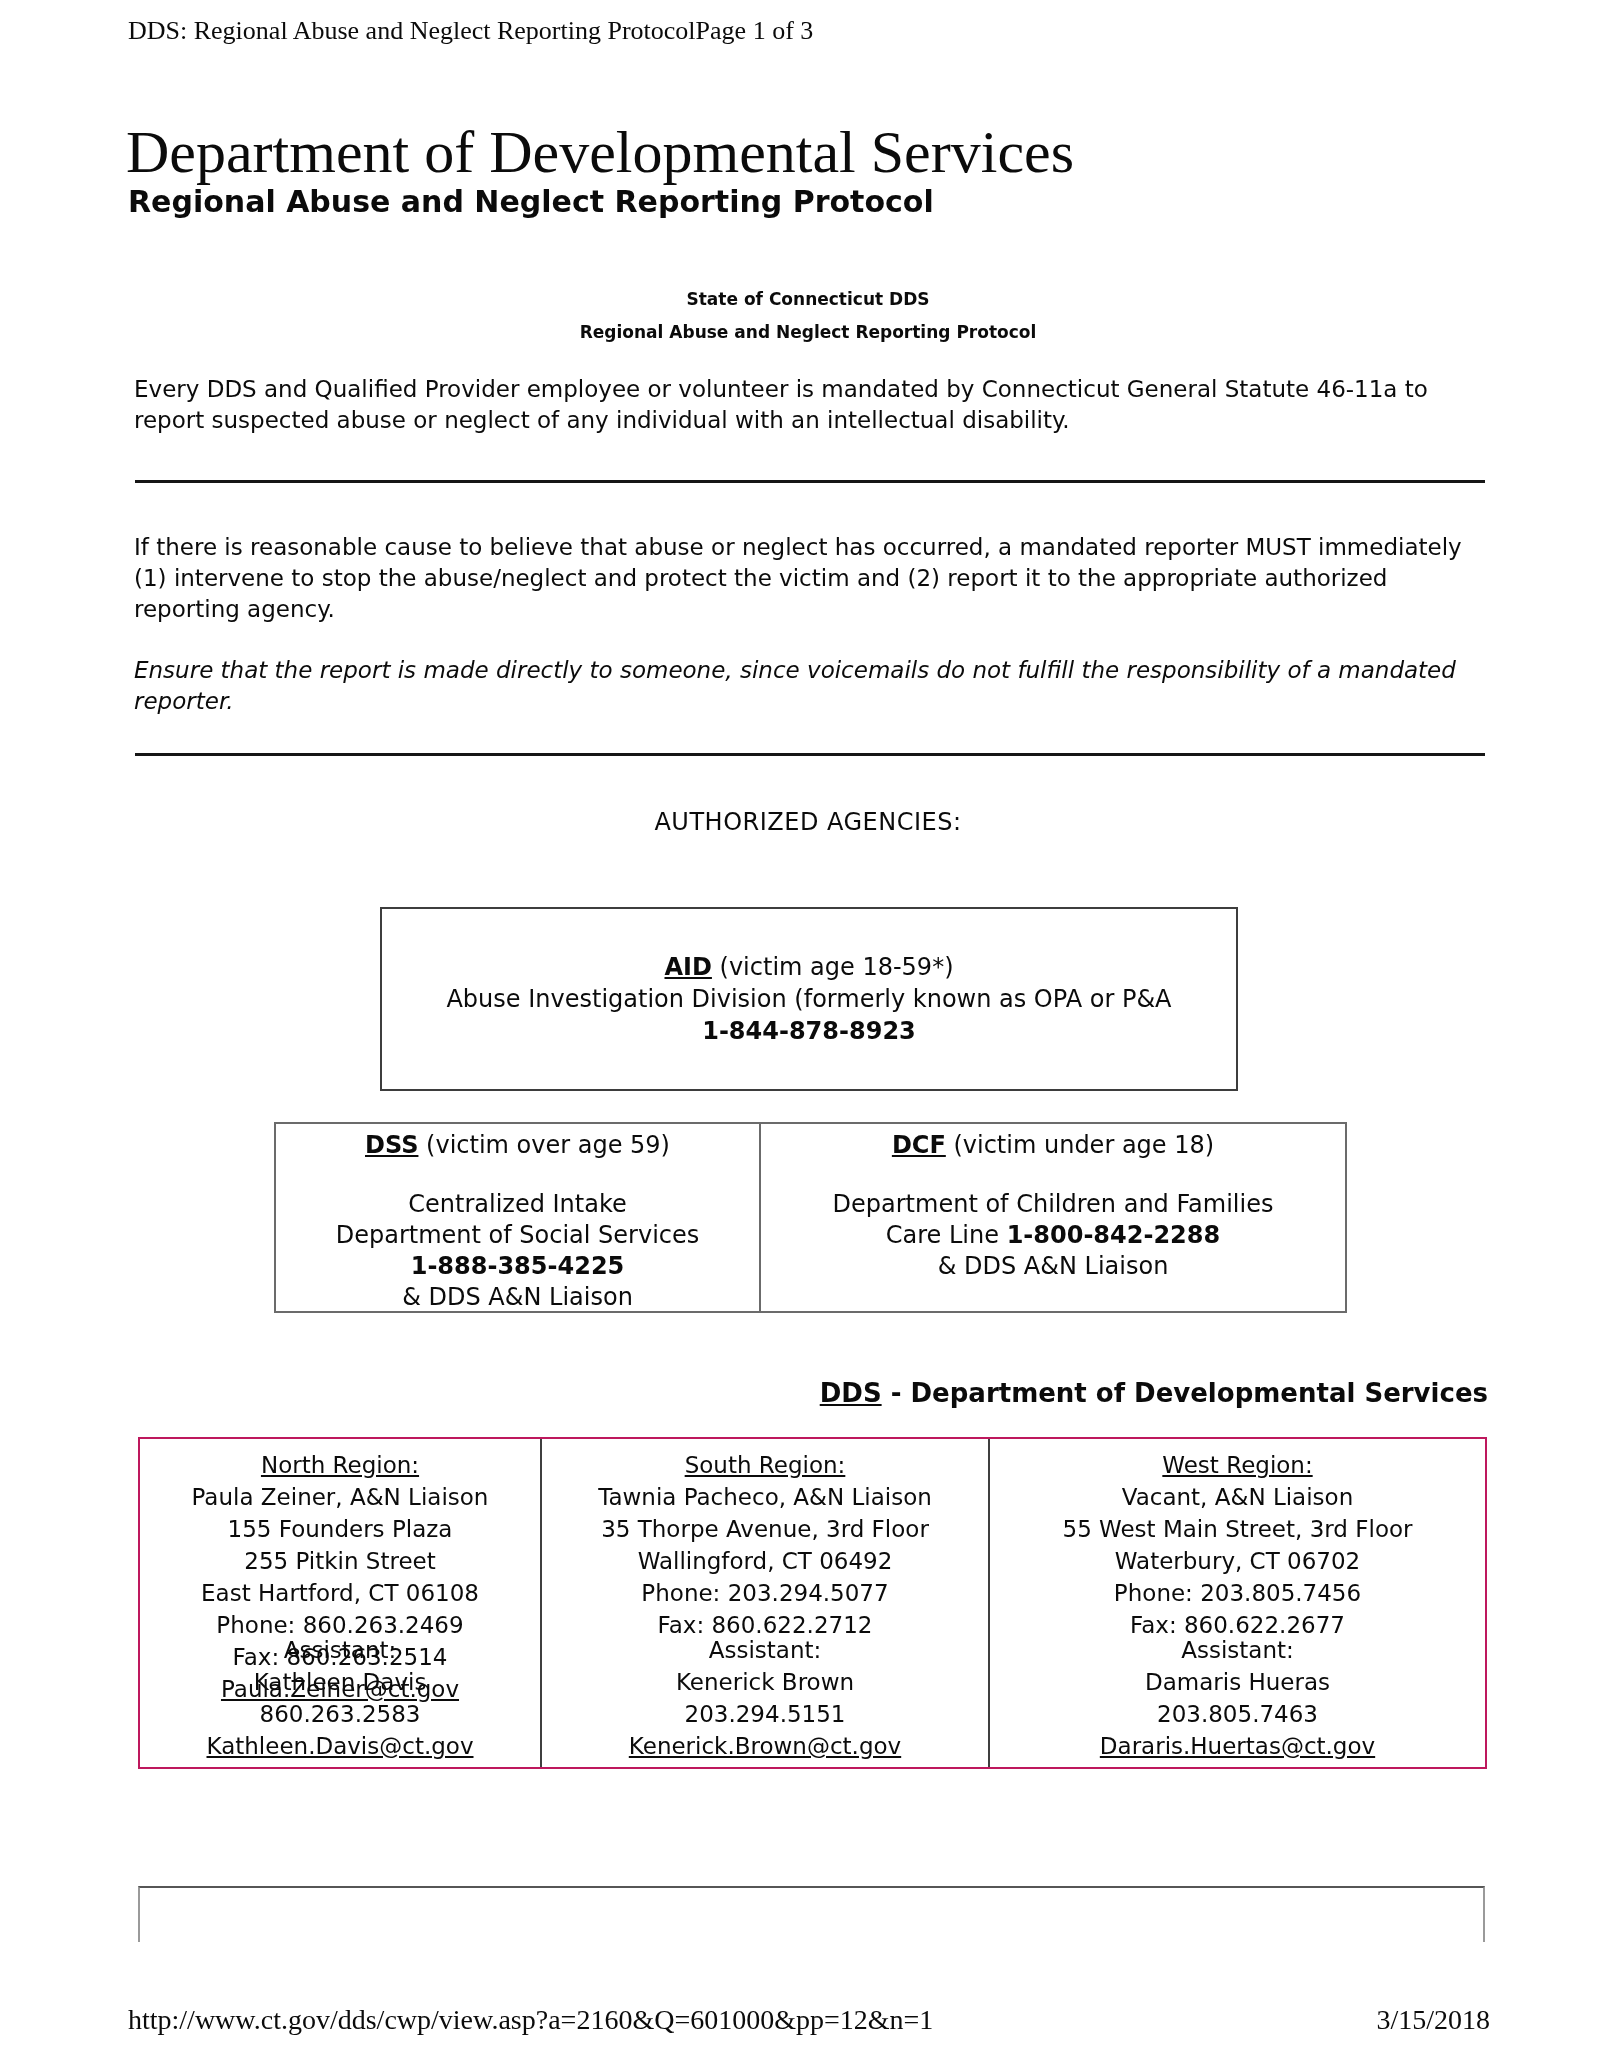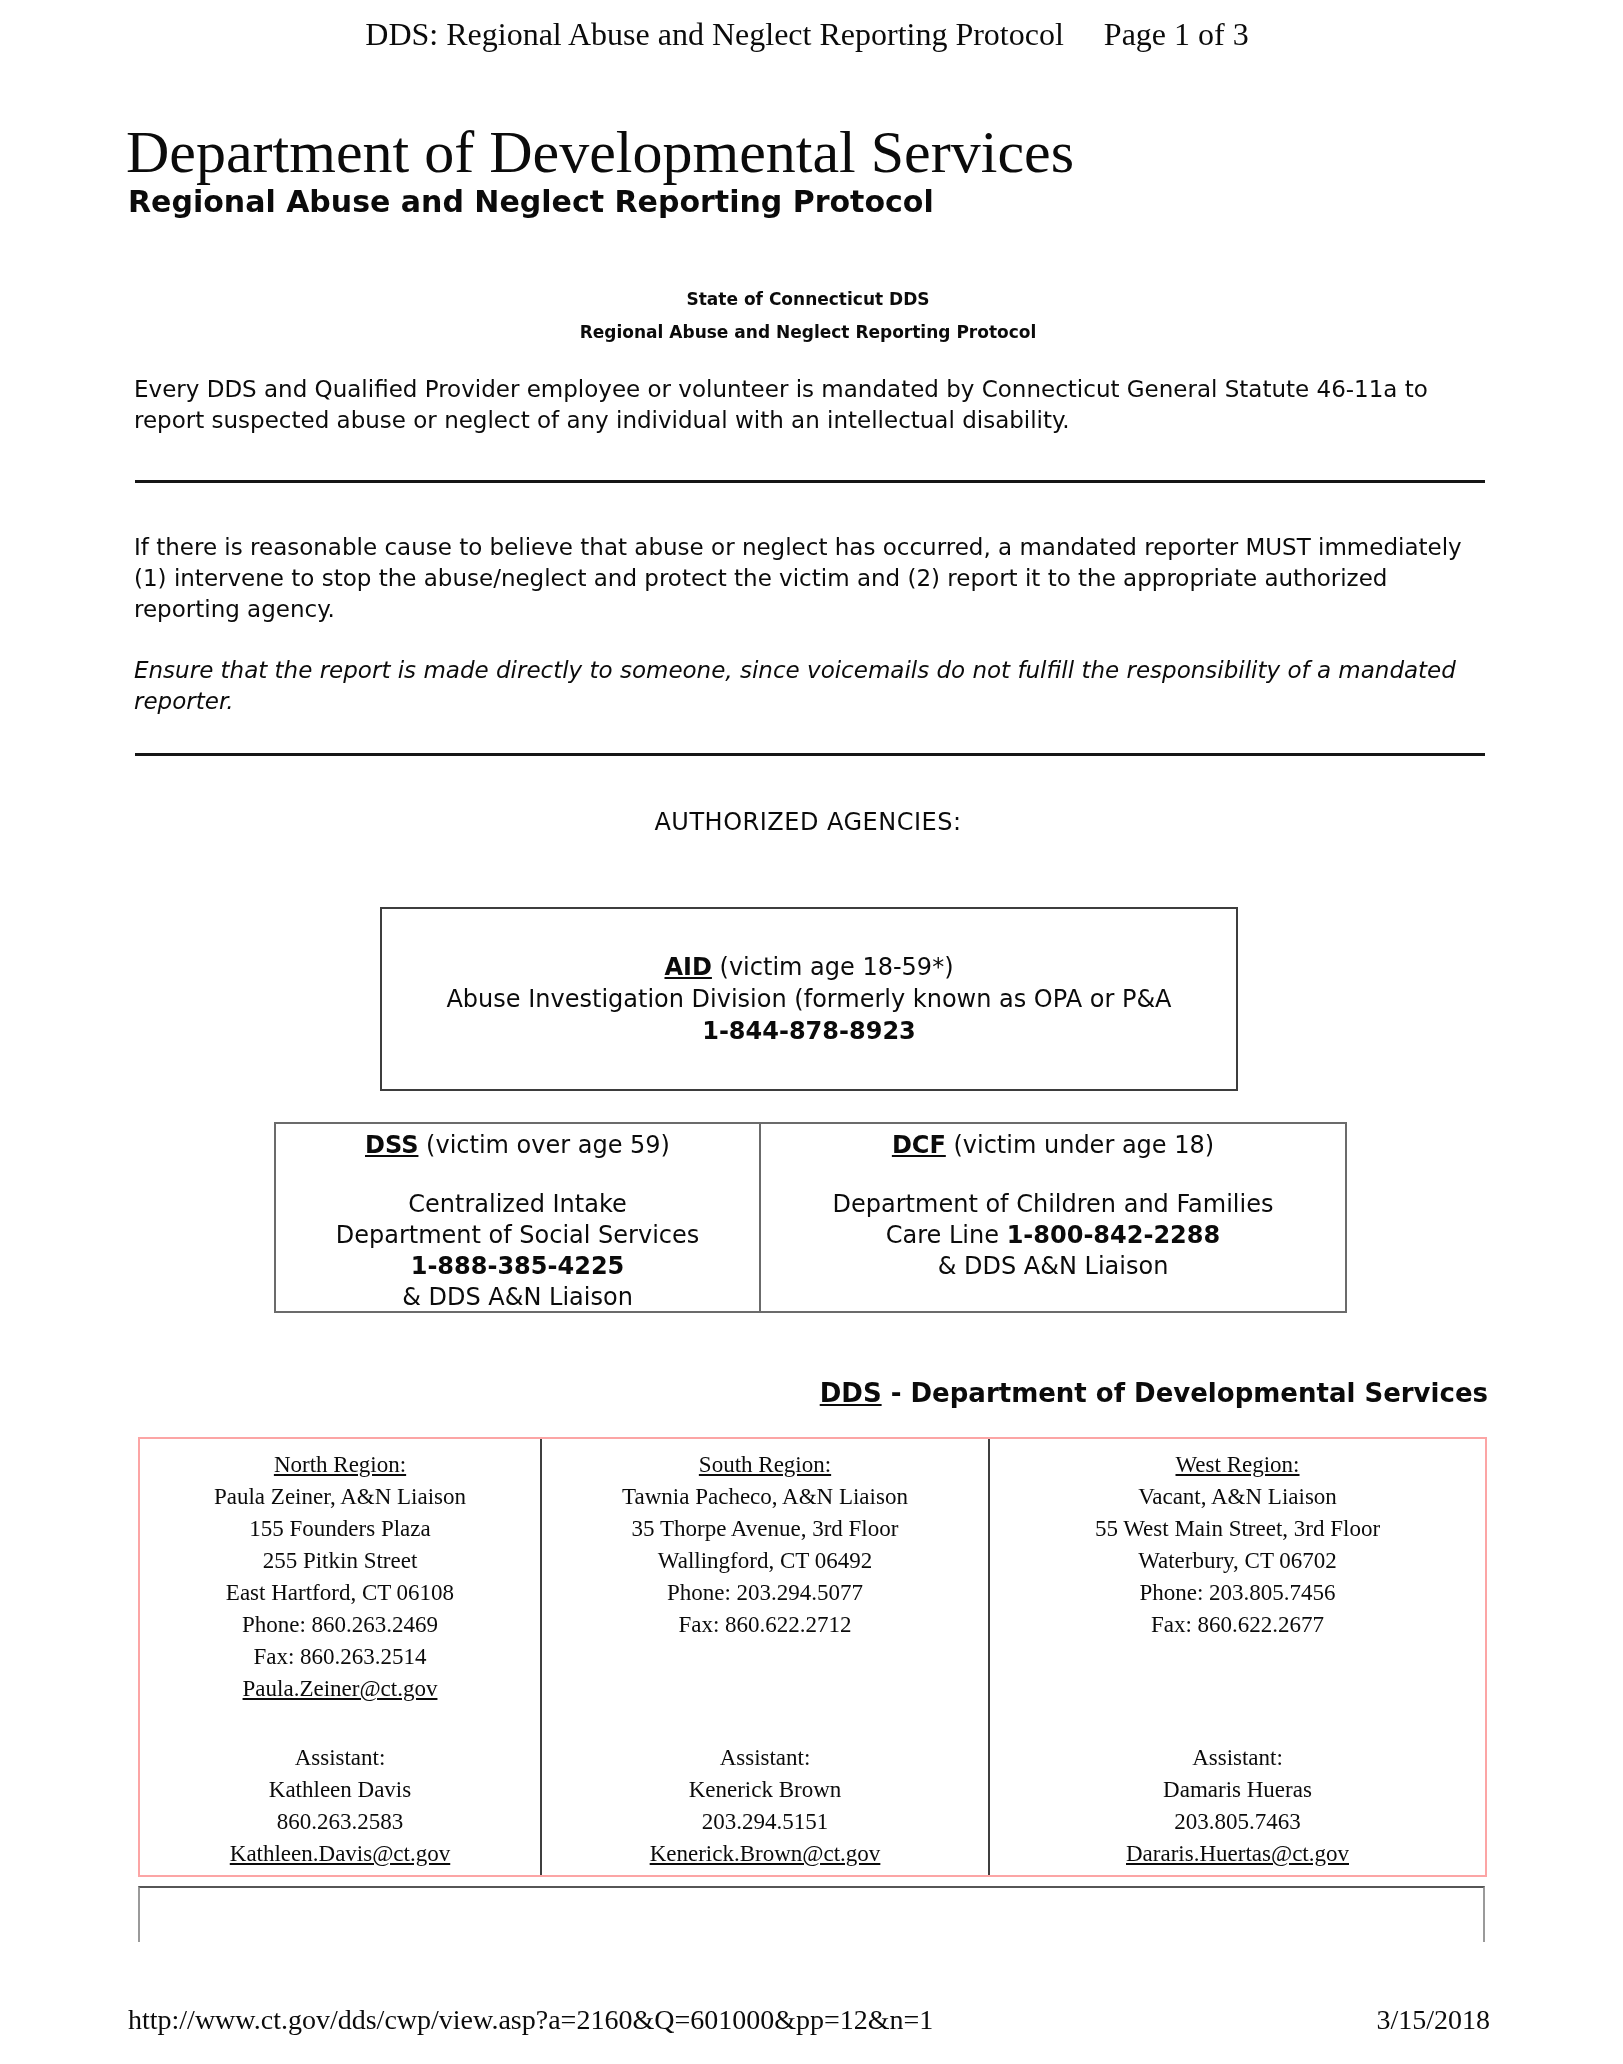--- a/index.html
+++ b/index.html
@@ -6,23 +6,22 @@
   body {
     width:1623px; height:2064px; position:relative;
     background:#ffffff; color:#0b0b0b;
     font-family:"DejaVu Sans","Liberation Sans",sans-serif;
     overflow:hidden;
   }
   .serif { font-family:"Liberation Serif","DejaVu Serif",serif; }
 
   .page-header {
     position:absolute; top:16px; left:128px; width:1358px;
-    display:flex; justify-content:center;
-    font-size:32px;
-    gap:40px;
+    display:flex; justify-content:flex-start;
+    font-size:26px;
   }
 
   .doc-title {
     position:absolute; top:118px; left:126px; margin:0;
     font-size:60px; font-weight:normal; letter-spacing:0px;
   }
   .doc-subtitle {
     position:absolute; top:184px; left:128px; margin:0;
     font-size:30px; font-weight:bold;
   }
@@ -64,24 +63,24 @@
 
   .b { font-weight:bold; }
   .u { text-decoration:underline; }
 
   .dds-heading {
     position:absolute; top:1378px; left:128px; width:1360px;
     text-align:right; font-size:26px; font-weight:bold;
   }
 
   .region-table {
-    position:absolute; top:1437px; left:138px; width:1349px; height:440px;
-    border:2px solid #fca5a5; box-sizing:border-box;
+    position:absolute; top:1437px; left:138px; width:1349px; height:332px;
+    border:2px solid #be185d; box-sizing:border-box;
     display:grid; grid-template-columns:400px 448px 1fr;
-    font-size:23px; line-height:32px; text-align:center;font-family:Liberation Serif, serif;
+    font-size:23px; line-height:32px; text-align:center;
   }
   .cell { position:relative; padding-top:10px; box-sizing:border-box; }
   .cell + .cell { border-left:2px solid #3f3f3f; }
   .assistant { position:absolute; bottom:5px; left:0; right:0; }
 
   .empty-box {
     position:absolute; top:1886px; left:138px; width:1347px; height:56px;
     box-sizing:border-box;
     border-top:2px solid #565656;
     border-left:2px solid #9a9a9a;

